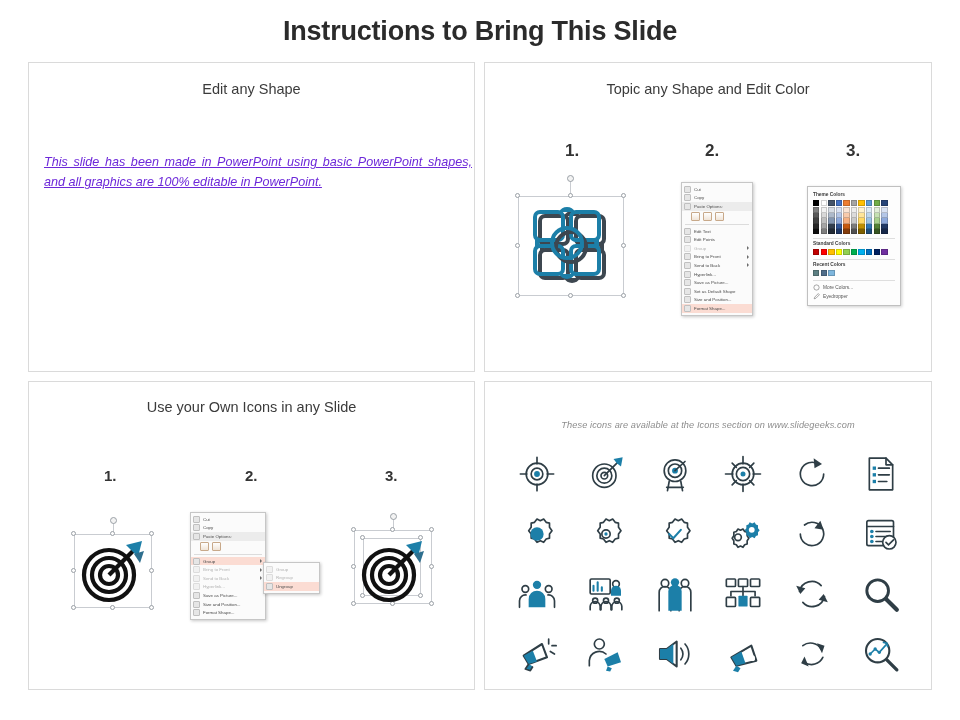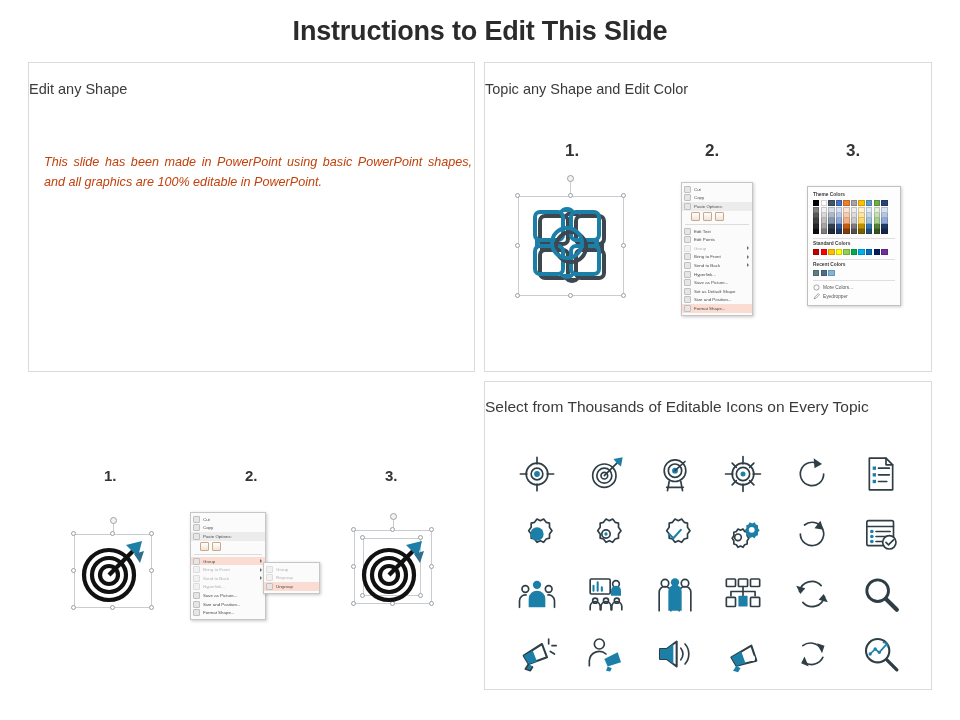--- a/index.html
+++ b/index.html
@@ -17,36 +17,36 @@
   }
 
   
   .panel{position:absolute;border:1px solid #dadada;background:#fff;box-sizing:border-box;}
   #panel-tl{left:28px;top:62px;width:447px;height:310px;}
   #panel-tr{left:484px;top:62px;width:448px;height:310px;}
   #panel-bl{left:28px;top:381px;width:447px;height:309px;}
   #panel-br{left:484px;top:381px;width:448px;height:309px;}
 
   .panel-head{
-    width:100%;text-align:left;font-size:14.5px;color:#3b3b3b;
+    width:100%;text-align:center;font-size:14.5px;color:#3b3b3b;
     position:absolute;left:0;
   }
   #h-tl{top:18px;}
   #h-tr{top:18px;}
   #h-bl{top:17px;}
   #h-br{top:16px;font-size:15.5px;}
   .panel-sub{
     position:absolute;left:0;width:100%;text-align:center;top:38px;
     font-size:9.2px;font-style:italic;color:#8d8d8d;letter-spacing:.1px;
   }
 
   
   .para{
     position:absolute;left:44px;width:428px;font-size:12.6px;font-style:italic;
-    color:#c2410c;line-height:1.62;text-align:justify;
+    color:#6d28d9;line-height:1.62;text-align:justify;text-decoration:underline;
   }
   #para1{top:152px;}
   #para2{top:225px;}
 
   
   .step-num{position:absolute;font-size:15px;font-weight:bold;color:#343434;}
   .step-num.big{font-size:17px;}
 
   
   .selbox{position:absolute;border:1px solid #c9ccd1;box-sizing:border-box;}
@@ -113,21 +113,21 @@
     grid-template-rows:repeat(4,60px);align-items:center;justify-items:center;
   }
   .icon-cell{width:46px;height:46px;display:flex;align-items:center;justify-content:center;}
   .icon-cell svg{display:block;}
 </style>
 </head>
 <body>
 
 <div class="slide">
 
-  <div class="slide-title">Instructions to Edit This Slide</div>
+  <div class="slide-title">Instructions to Bring This Slide</div>
 
   <div class="panel" id="panel-tl">
     <div class="panel-head" id="h-tl">Edit any Shape</div>
   </div>
   <div class="para" id="para1">This slide has been made in PowerPoint using basic PowerPoint shapes, and all graphics are 100% editable in PowerPoint.</div>
 
   <div class="panel" id="panel-tr">
     <div class="panel-head" id="h-tr">Topic any Shape and Edit Color</div>
   </div>
 
@@ -357,20 +357,23 @@
         <span>More Colors...</span>
       </div>
       <div class="pal-item">
         <span class="ico"><svg width="7" height="7" viewBox="0 0 12 12">
             <path d="M9 1 L11 3 L5 9 L2 10 L3 7 Z" fill="none" stroke="#6a6a6a" stroke-width="1"></path>
           </svg></span>
         <span>Eyedropper</span>
       </div>
     </div>
 
+  <div class="panel" id="panel-bl">
+    <div class="panel-head" id="h-bl">Use your Own Icons in any Slide</div>
+  </div>
 
   <div class="step-num" style="left:104px;top:467px;">1.</div>
   <div class="step-num" style="left:245px;top:467px;">2.</div>
   <div class="step-num" style="left:385px;top:467px;">3.</div>
 
   <div class="selbox" style="left:74px;top:534px;width:78px;height:74px;"></div>
   <div class="rot-stem" style="left:113px;top:522px;height:12px;"></div>
   <div class="rot-handle" style="left:110px;top:517px;"></div>
   <div class="handle" style="left:71px;top:531px;"></div>
   <div class="handle" style="left:110px;top:531px;"></div>
@@ -483,21 +486,21 @@
         <circle cx="31" cy="40" r="17"></circle>
         <circle cx="31" cy="40" r="9"></circle>
       </g>
       <path d="M31 40 L56 15" stroke="#111111" stroke-width="4.2" fill="none"></path>
       <path d="M48 10 L64 6 L60 22 L54 16 Z" fill="#1c7fa8"></path>
       <path d="M56 19 L66 16 L62 28 Z" fill="#2e6f8e"></path>
     </svg>
   </div>
 
   <div class="panel" id="panel-br">
-    <div class="panel-head" id="h-br">Select from Thousands of Editable Icons on Every Topic</div>
+    <div class="panel-sub">These icons are available  at the Icons section on www.slidegeeks.com</div>
     <div class="icon-grid" id="icon-grid">
         <div class="icon-cell">
           <svg width="40" height="40" viewBox="0 0 48 48">
             <circle cx="24" cy="24" r="13" fill="none" stroke="#2f3e46" stroke-width="2" stroke-linecap="round" stroke-linejoin="round"></circle>
             <circle cx="24" cy="24" r="7" fill="none" stroke="#2f3e46" stroke-width="2" stroke-linecap="round" stroke-linejoin="round"></circle>
             <circle cx="24" cy="24" r="3.5" fill="#1c7fa8"></circle>
             <path d="M24 4 v8 M24 36 v8 M4 24 h8 M36 24 h8" fill="none" stroke="#2f3e46" stroke-width="2" stroke-linecap="round" stroke-linejoin="round"></path>
           </svg>
         </div>
         <div class="icon-cell">

